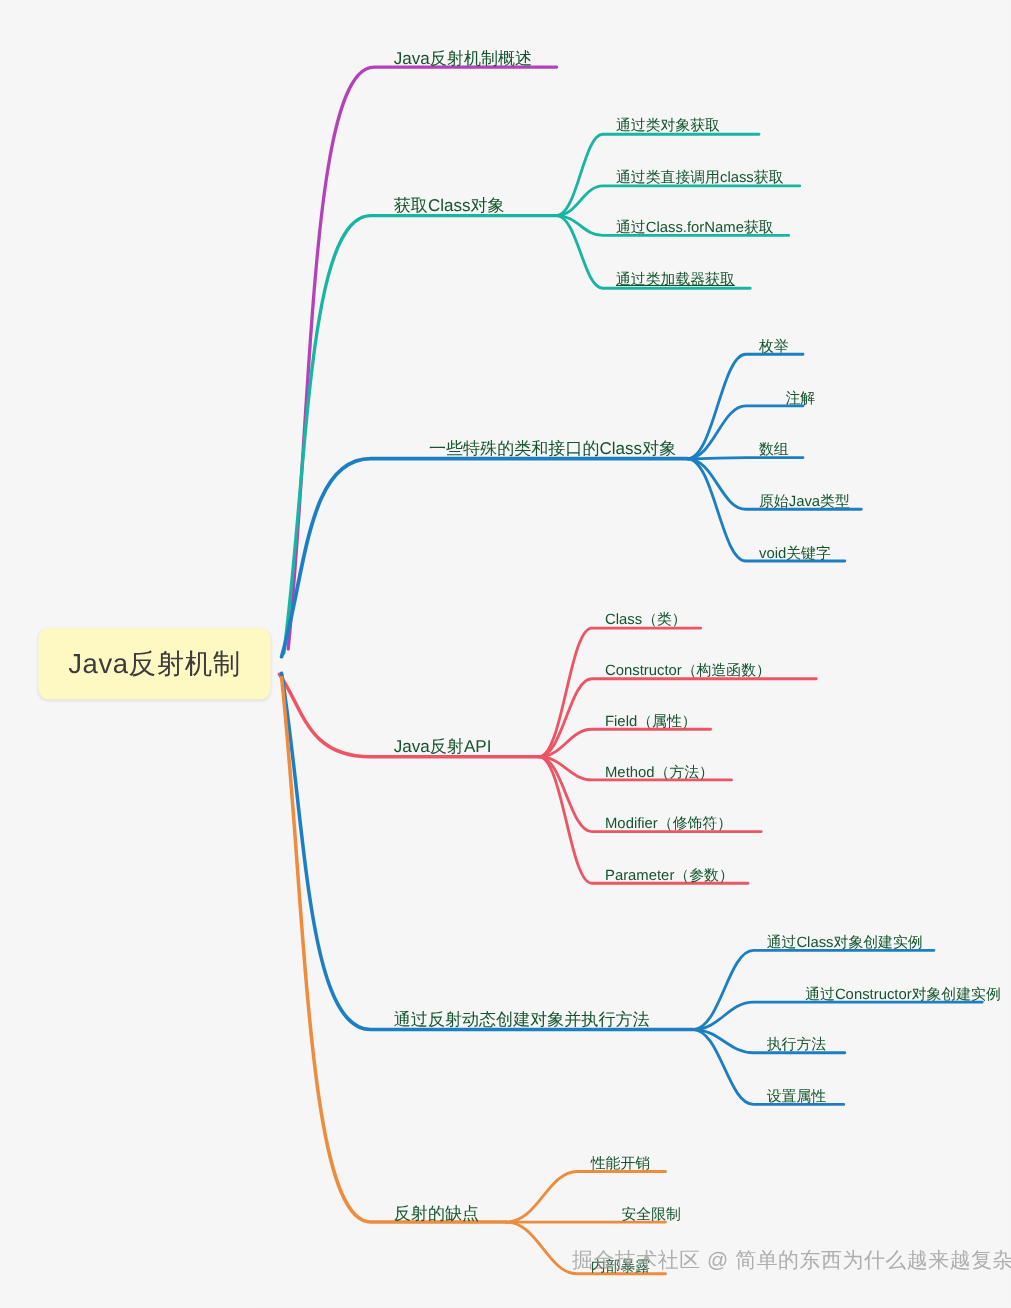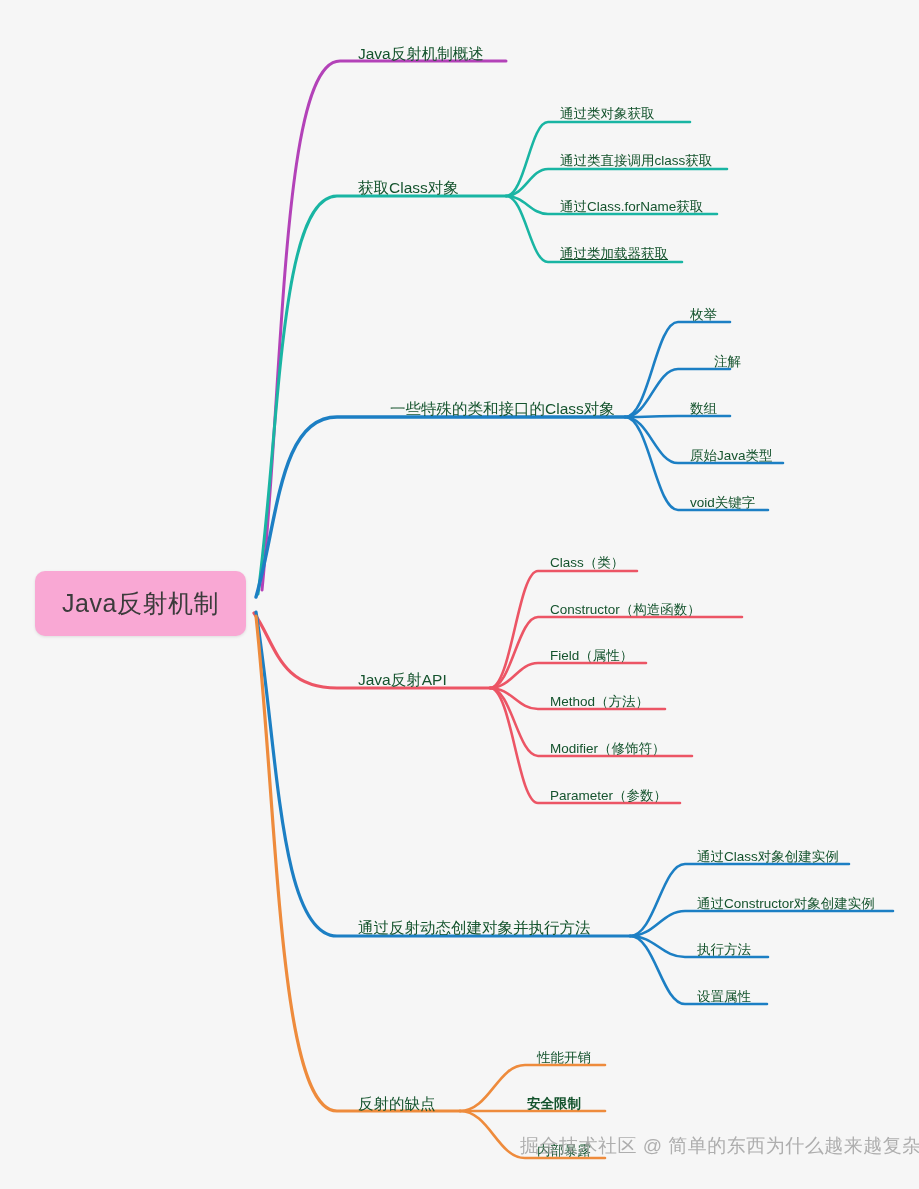--- a/index.html
+++ b/index.html
@@ -5,21 +5,21 @@
   html,body{margin:0;padding:0;}
   body{
     width:919px;height:1189px;
     background:#f6f6f6;
     font-family:"Liberation Sans","DejaVu Sans",sans-serif;
     overflow:hidden;position:relative;
   }
   #mindmap{position:absolute;left:0;top:0;width:919px;height:1189px;display:block;}
   .edge{fill:none;stroke-linecap:round;stroke-linejoin:round;}
   .root-box{
-    position:absolute;background:#f9a8d4;border-radius:10px;
+    position:absolute;background:#fef9c3;border-radius:10px;
     box-shadow:0 1px 3px rgba(0,0,0,.10);
     display:flex;align-items:center;justify-content:center;
   }
   .root-label{font-size:25px;color:#3b3b3b;letter-spacing:.5px;white-space:nowrap;}
   .node-label{
     position:absolute;white-space:nowrap;color:#14532d;
     line-height:1;
   }
   .branch-label{font-size:15.5px;}
   .leaf-label{font-size:13.5px;}
@@ -84,22 +84,22 @@
     <div class="node-label leaf-label" style="left: 690px; top: 496px;"><span>void关键字</span></div>
     <div class="node-label branch-label" style="left: 358px; top: 672px;"><span>Java反射API</span></div>
     <div class="node-label leaf-label" style="left: 550px; top: 556px;"><span>Class（类）</span></div>
     <div class="node-label leaf-label" style="left: 550px; top: 603px;"><span>Constructor（构造函数）</span></div>
     <div class="node-label leaf-label" style="left: 550px; top: 649px;"><span>Field（属性）</span></div>
     <div class="node-label leaf-label" style="left: 550px; top: 695px;"><span>Method（方法）</span></div>
     <div class="node-label leaf-label" style="left: 550px; top: 742px;"><span>Modifier（修饰符）</span></div>
     <div class="node-label leaf-label" style="left: 550px; top: 789px;"><span>Parameter（参数）</span></div>
     <div class="node-label branch-label" style="left: 358px; top: 920px;"><span>通过反射动态创建对象并执行方法</span></div>
     <div class="node-label leaf-label" style="left: 697px; top: 850px;"><span>通过Class对象创建实例</span></div>
-    <div class="node-label leaf-label" style="left: 697px; top: 897px;"><span>通过Constructor对象创建实例</span></div>
+    <div class="node-label leaf-label" style="left: 732px; top: 897px;"><span>通过Constructor对象创建实例</span></div>
     <div class="node-label leaf-label" style="left: 697px; top: 943px;"><span>执行方法</span></div>
     <div class="node-label leaf-label" style="left: 697px; top: 990px;"><span>设置属性</span></div>
     <div class="node-label branch-label" style="left: 358px; top: 1096px;"><span>反射的缺点</span></div>
     <div class="node-label leaf-label" style="left: 537px; top: 1051px;"><span>性能开销</span></div>
-    <div class="node-label leaf-label" style="left: 527px; top: 1097px; font-weight: bold;"><span>安全限制</span></div>
+    <div class="node-label leaf-label" style="left: 565px; top: 1097px;"><span>安全限制</span></div>
     <div class="node-label leaf-label" style="left: 537px; top: 1144px;"><span>内部暴露</span></div>
   </div>
 
 <div class="watermark">掘金技术社区 @ 简单的东西为什么越来越复杂</div>
 
 </body></html>

